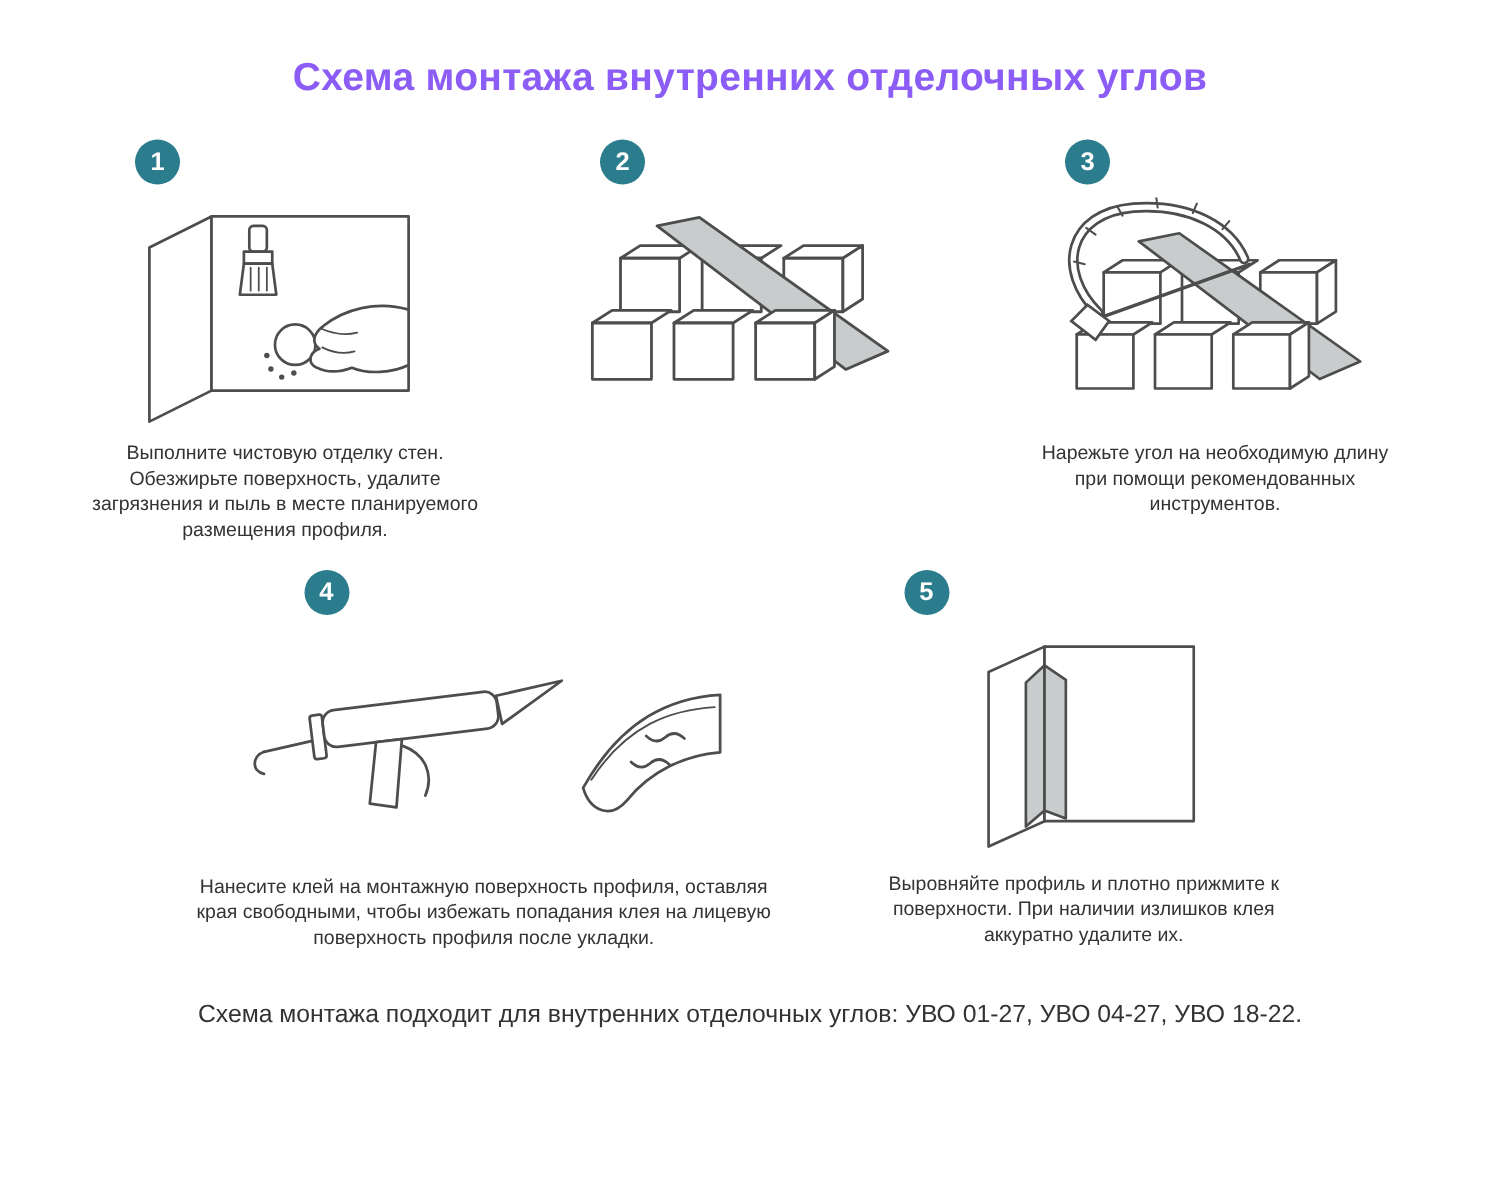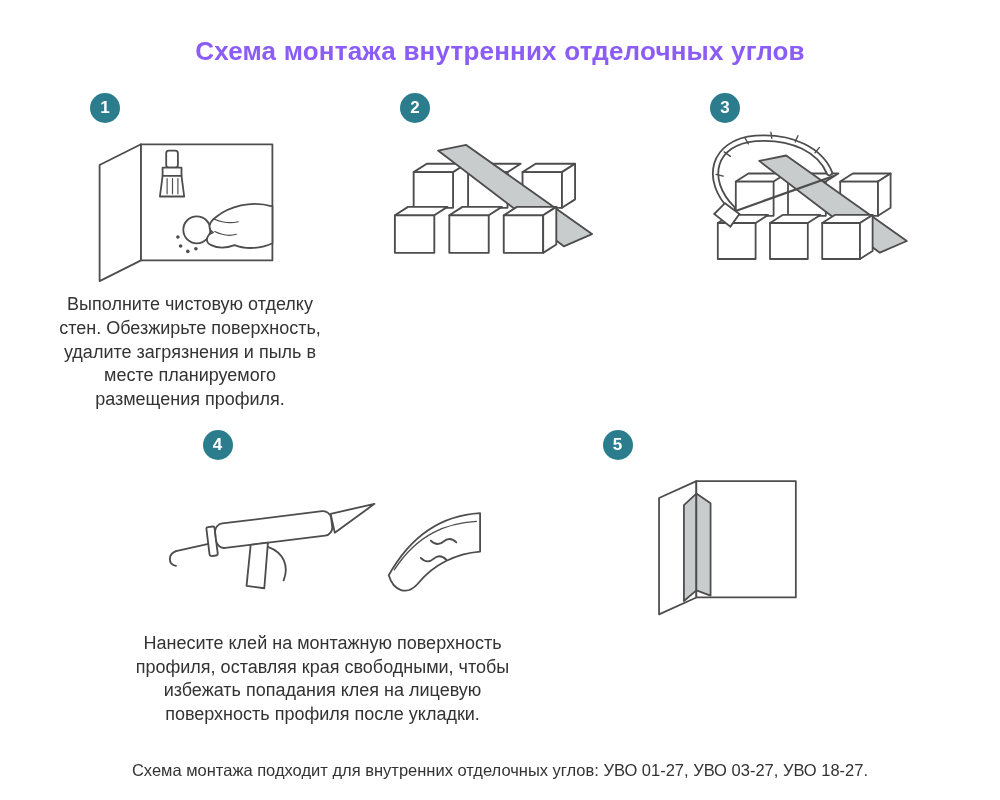--- a/index.html
+++ b/index.html
@@ -70,21 +70,21 @@
   .row2 .badge {
     transform: translateX(-105px);
   }
   .figure {
     height: 156px;
     display: flex;
     align-items: center;
     justify-content: center;
   }
   .caption {
-    font-size: 18px;
+    font-size: 13px;
     line-height: 1.32;
     text-align: center;
     margin: 10px 0 0 0;
   }
   .col1 .caption { max-width: 280px; }
   .col2 .caption { max-width: 272px; }
   .col3 .caption { max-width: 252px; }
   .col4 .caption { max-width: 400px; margin-top: 12px; }
   .col5 .caption { max-width: 310px; }
   .footer {
@@ -186,20 +186,21 @@
             <line x1="34" y1="48" x2="26" y2="46" stroke-width="1.5"></line>
             <line x1="42" y1="26" x2="35" y2="21" stroke-width="1.5"></line>
             <line x1="62" y1="12" x2="58" y2="5" stroke-width="1.5"></line>
             <line x1="88" y1="6" x2="87" y2="-1" stroke-width="1.5"></line>
             <line x1="114" y1="10" x2="117" y2="3" stroke-width="1.5"></line>
             <line x1="136" y1="22" x2="141" y2="16" stroke-width="1.5"></line>
             <polygon points="36,78 52,90 42,104 24,90" fill="#ffffff" stroke-width="2"></polygon>
           </g>
         </svg>
       </div>
+      <p class="caption">Нарежьте угол на необходимую длину при помощи рекомендованных инструментов.</p>
     </div>
 
   </div>
 
   <div class="row row2">
 
     <div class="step col4">
       <div class="badge-row">
         <div class="badge">4</div>
       </div>
@@ -232,19 +233,20 @@
       <div class="figure">
         <svg viewBox="0 0 200 170" width="178" height="151">
           <g fill="#ffffff" stroke="#4d4d4d" stroke-width="2" stroke-linejoin="round">
             <polygon points="28,36 70,17 70,148 28,167"></polygon>
             <polygon points="70,17 182,17 182,148 70,148"></polygon>
             <polygon points="56,44 70,31 70,140 56,152" fill="#c9cccd"></polygon>
             <polygon points="70,31 86,42 86,146 70,140" fill="#c9cccd"></polygon>
           </g>
         </svg>
       </div>
+      <p class="caption">Выровняйте профиль и плотно прижмите к поверхности. При наличии излишков клея аккуратно удалите их.</p>
     </div>
 
   </div>
 
-  <p class="footer">Схема монтажа подходит для внутренних отделочных углов: УВО 01-27, УВО 03-27, УВО 18-27.</p>
+  <p class="footer">Схема монтажа подходит для внутренних отделочных углов: УВО 01-27, УВО 04-27, УВО 18-22.</p>
 
 </div>
 
 </body></html>

